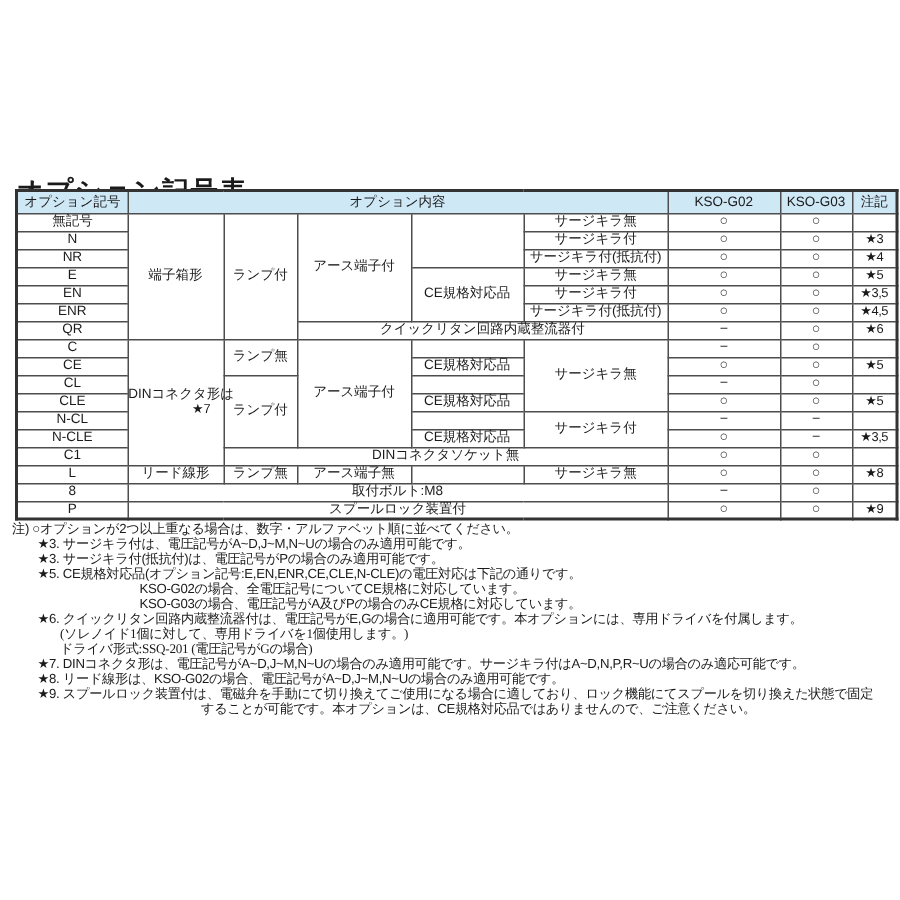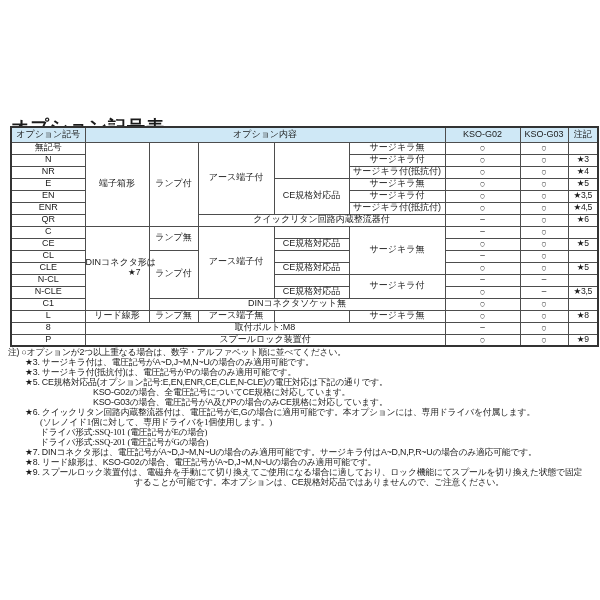--- a/index.html
+++ b/index.html
@@ -207,19 +207,18 @@
 
 <div class="notes">
   <div class="nl">注) ○オプションが2つ以上重なる場合は、数字・アルファベット順に並べてください。</div>
   <div class="nl i-star">★3. サージキラ付は、電圧記号がA~D,J~M,N~Uの場合のみ適用可能です。</div>
   <div class="nl i-star">★3. サージキラ付(抵抗付)は、電圧記号がPの場合のみ適用可能です。</div>
   <div class="nl i-star">★5. CE規格対応品(オプション記号:E,EN,ENR,CE,CLE,N-CLE)の電圧対応は下記の通りです。</div>
   <div class="nl i-sub5">KSO-G02の場合、全電圧記号についてCE規格に対応しています。</div>
   <div class="nl i-sub5">KSO-G03の場合、電圧記号がA及びPの場合のみCE規格に対応しています。</div>
   <div class="nl i-star">★6. クイックリタン回路内蔵整流器付は、電圧記号がE,Gの場合に適用可能です。本オプションには、専用ドライバを付属します。</div>
   <div class="nl i-sub6">(ソレノイド1個に対して、専用ドライバを1個使用します。)</div>
-  <div class="nl i-sub6">ドライバ形式:SSQ-101 (電圧記号がEの場合)</div>
   <div class="nl i-sub6">ドライバ形式:SSQ-201 (電圧記号がGの場合)</div>
   <div class="nl i-star">★7. DINコネクタ形は、電圧記号がA~D,J~M,N~Uの場合のみ適用可能です。サージキラ付はA~D,N,P,R~Uの場合のみ適応可能です。</div>
   <div class="nl i-star">★8. リード線形は、KSO-G02の場合、電圧記号がA~D,J~M,N~Uの場合のみ適用可能です。</div>
   <div class="nl i-star">★9. スプールロック装置付は、電磁弁を手動にて切り換えてご使用になる場合に適しており、ロック機能にてスプールを切り換えた状態で固定</div>
   <div class="nl i-sub9">することが可能です。本オプションは、CE規格対応品ではありませんので、ご注意ください。</div>
 </div>
 
 </body></html>

